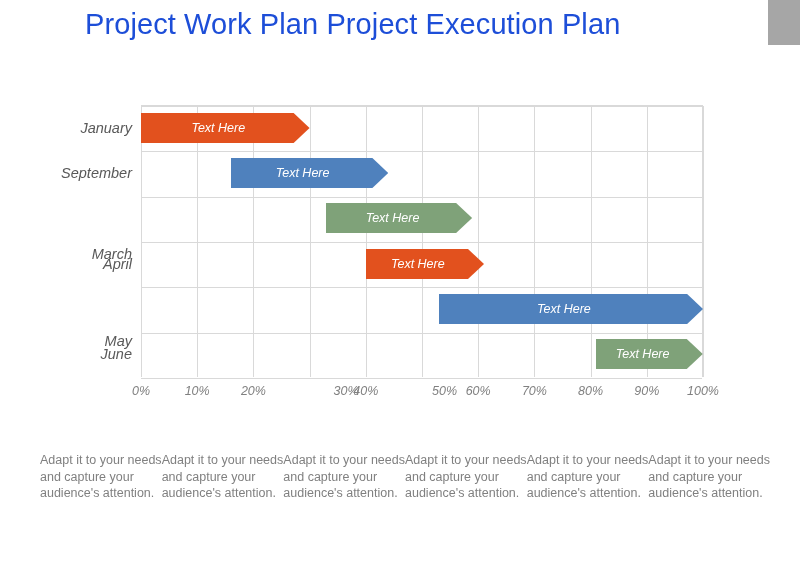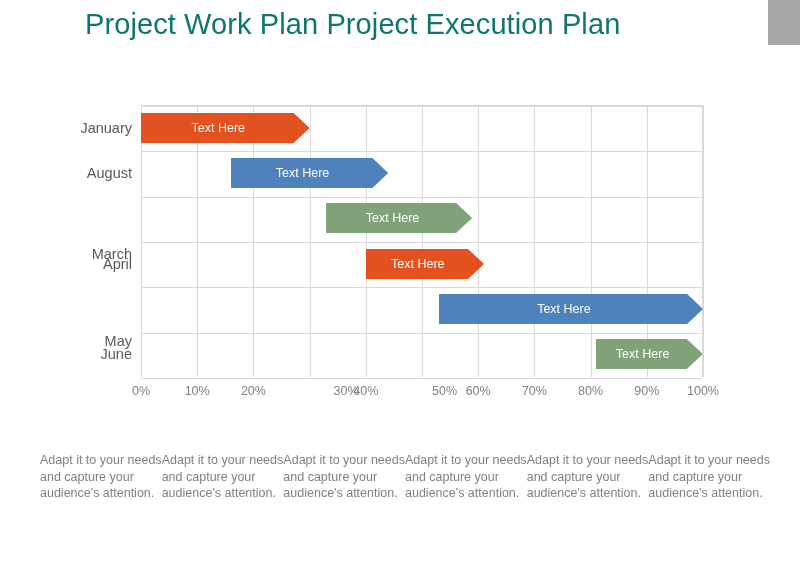--- a/index.html
+++ b/index.html
@@ -16,21 +16,21 @@
   }
 
   
   .slide-title {
     position: absolute;
     left: 85px;
     top: 8px;
     width: 660px;
     font-size: 29px;
     font-weight: 400;
-    color: #0f766e;
+    color: #1d4ed8;
     letter-spacing: 0.1px;
     white-space: nowrap;
   }
 
   
   .corner-block {
     position: absolute;
     left: 768px;
     top: 0px;
     width: 32px;
@@ -38,20 +38,21 @@
     background: #a6a6a6;
   }
 
   
   .chart {
     position: absolute;
     left: 0;
     top: 0;
     width: 800px;
     height: 410px;
+    font-style: italic;
   }
 
   .plot {
     position: absolute;
     left: 141px;
     top: 105px;
     width: 562px;
     height: 272px;
     border-top: 1px solid #d9d9d9;
     border-right: 1px solid #d9d9d9;
@@ -180,21 +181,21 @@
       <div class="gridline-h" style="top: 45.3333px;"></div>
       <div class="gridline-h" style="top: 90.6667px;"></div>
       <div class="gridline-h" style="top: 136px;"></div>
       <div class="gridline-h" style="top: 181.333px;"></div>
       <div class="gridline-h" style="top: 226.667px;"></div>
       <div class="gridline-h" style="top: 272px;"></div>
     </div>
 
   <div class="ylabels" id="y-axis">
       <div class="ylabel" style="top: 15.6667px;">January</div>
-      <div class="ylabel" style="top: 61px;">August</div>
+      <div class="ylabel" style="top: 61px;">September</div>
       <div class="ylabel" style="top: 94px; margin-top: 48px;">March</div>
       <div class="ylabel" style="top: 151.667px;">April</div>
       <div class="ylabel" style="top: 197px; margin-top: 32px;">May</div>
       <div class="ylabel" style="top: 242.333px;">June</div>
     </div>
 
   <div class="bars" id="bars-layer">
       <div class="bar" style="left: 0px; top: 7.66667px; width: 168.6px;">
         <svg viewBox="0 0 168.6 30" preserveAspectRatio="none">
           <polygon points="0,0 152.6,0 168.6,15 152.6,30 0,30" fill="#e2511e"></polygon>

